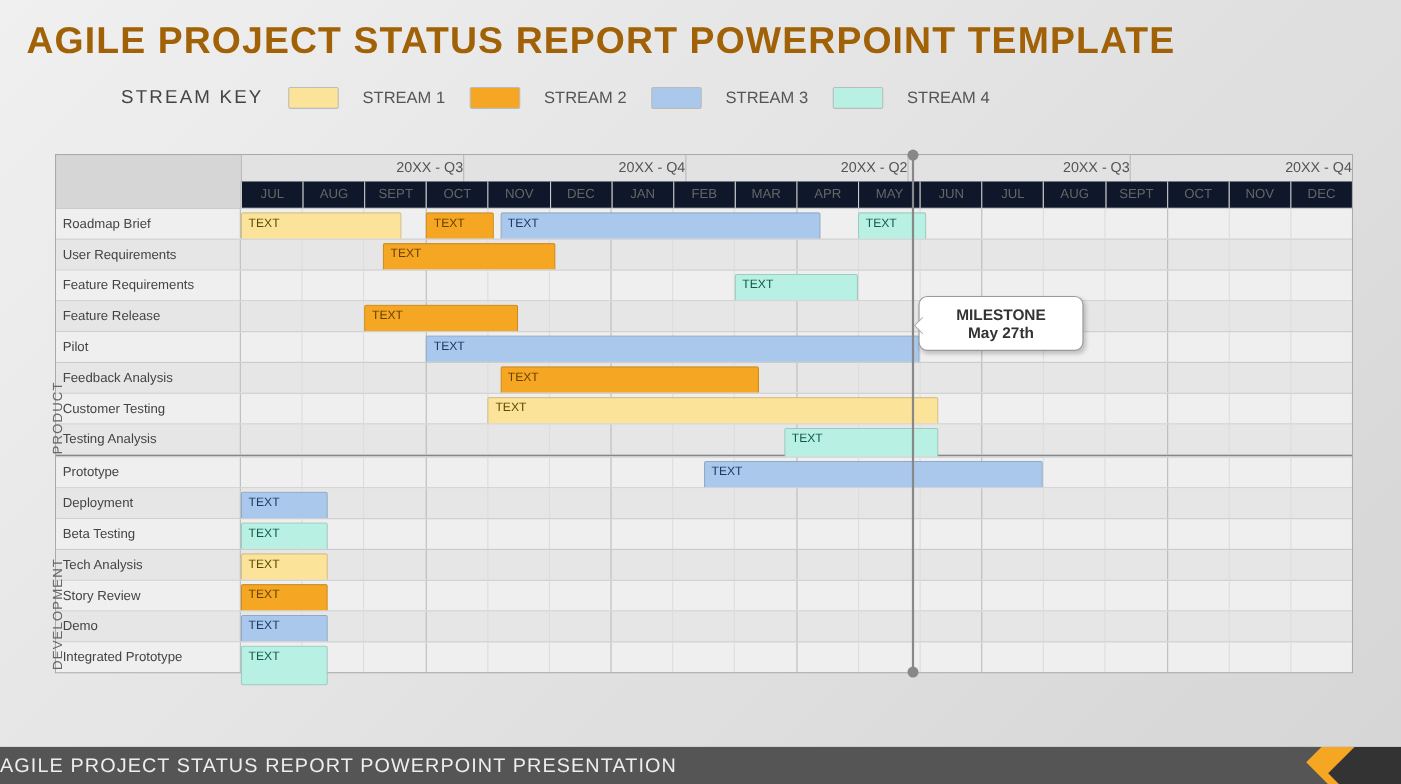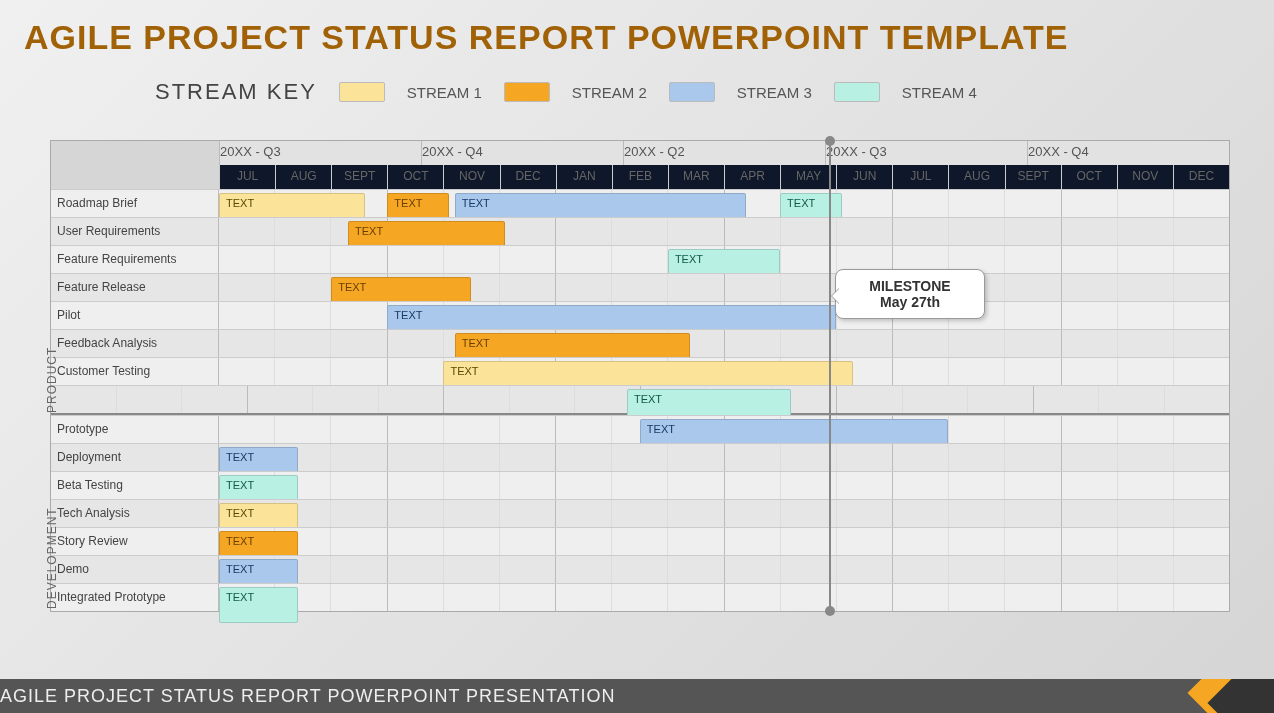--- a/index.html
+++ b/index.html
@@ -13,37 +13,37 @@
   .title {
     font-size: 34px; font-weight: bold; color: #a16207;
     letter-spacing: 1px;
     padding: 18px 0 0 24px;
   }
   .legend {
     display: flex; align-items: center; gap: 22px;
     padding: 22px 0 10px 110px;
     font-size: 15px; color: #555;
   }
-  .legend .lbl { font-size: 22px; letter-spacing: 2px; color: #444; margin-left: 45px; }
+  .legend .lbl { font-size: 17px; letter-spacing: 2px; color: #444; }
   .swatch { width: 46px; height: 20px; border: 1px solid #bbb; border-radius: 2px;}
   .chart {
     position: absolute; left: 50px; top: 140px;
     width: 1180px;
     background: #d6d6d6;
     border: 1px solid #aaa;
   }
   .sidecat {
     position: absolute;
     transform: rotate(-90deg);
     transform-origin: left top;
     font-size: 12px; color: #666; letter-spacing: 1px;
   }
   .qrow, .mrow { display:flex; height: 24px; }
   .rowlabel { width: 168px; flex:none; }
-  .qcell { flex:1; border-left:1px solid #bbb; text-align:left; font-size:13px; color:#555; padding-top:3px; background:#e2e2e2;}
+  .qcell { flex:1; border-left:1px solid #bbb; text-align:right; font-size:13px; color:#555; padding-top:3px; background:#e2e2e2;}
   .mcell { flex:1; border-left:1px solid #ccc; text-align:center; font-size:12px; color:#666; padding-top:4px; background:#0f172a;}
   .qcell:first-child,.mcell:first-child{border-left:none;}
   .task-row { display:flex; height:28px; border-top:1px solid #ccc; position: relative; background:#efefef; }
   .task-row .tlabel { width:168px; flex:none; font-size:12px; color:#444; padding:6px 0 0 6px; background:#efefef; border-right:1px solid #bbb;}
   .track { position: relative; flex:1; }
   .track .grid { position:absolute; top:0; bottom:0; width:100%; display:flex; }
   .track .grid div { flex:1; border-left:1px solid #ddd; }
   .track .grid div.qborder { border-left:1px solid #bbb; }
   .track .grid div:first-child{border-left:none;}
   .odd .tlabel, .odd .track { background:#e6e6e6; }
@@ -321,20 +321,21 @@
           <div></div>
           <div></div>
           <div class="qborder"></div>
           <div></div>
           <div></div>
         </div>
         <div class="bar s1" style="left: 22.2222%; width: 40.5556%;">TEXT</div>
       </div>
     </div>
     <div class="task-row odd">
+      <div class="tlabel">Testing Analysis</div>
       <div class="track">
         <div class="grid">
           <div class="qborder"></div>
           <div></div>
           <div></div>
           <div class="qborder"></div>
           <div></div>
           <div></div>
           <div class="qborder"></div>
           <div></div>

